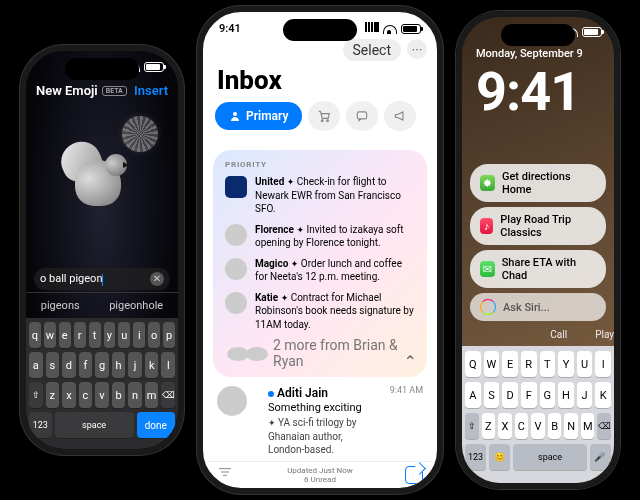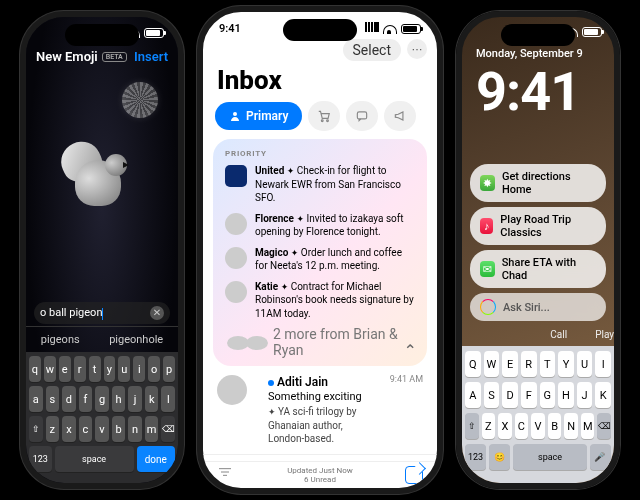--- a/index.html
+++ b/index.html
@@ -1,20 +1,20 @@
 <!DOCTYPE html>
 <html><head>
 <meta charset="utf-8">
 <style>
 *{box-sizing:border-box;margin:0;padding:0;font-family:-apple-system,BlinkMacSystemFont,"Segoe UI",Roboto,Helvetica,Arial,sans-serif;-webkit-font-smoothing:antialiased}
 body{width:640px;height:500px;background:#000;overflow:hidden;display:flex;justify-content:center;align-items:center;gap:13px}
 .phone{position:relative;border:6px solid #1a1a1a;border-radius:44px;overflow:hidden;box-shadow:0 0 0 1px #333}
 .phone::before{content:"";position:absolute;top:7px;left:50%;transform:translateX(-50%);width:74px;height:22px;background:#000;border-radius:14px;z-index:50}
 
-.p-left{width:164px;height:478px;background:#0a0a14;margin-left:-64px}
+.p-left{width:164px;height:410px;background:#0a0a14;margin-left:-64px}
 .p-left .screen{width:100%;height:100%;display:flex;flex-direction:column;color:#fff;background:radial-gradient(ellipse at 50% 40%,#202030 0%,#05050a 70%)}
 .status-l{display:flex;justify-content:flex-end;align-items:center;gap:4px;padding:10px 14px 4px;font-size:10px;font-weight:600}
 .sig,.wifi,.bat{display:inline-block}
 .sig::before{content:"";display:inline-block;width:14px;height:10px;background:linear-gradient(to right,#fff 2px,transparent 2px 3px,#fff 3px 5px,transparent 5px 6px,#fff 6px 8px,transparent 8px 9px,#fff 9px)}
 .wifi{position:relative;width:14px;height:10px}
 .wifi::before{content:"";position:absolute;bottom:0;left:4px;width:4px;height:4px;border-radius:50% 50% 0 0;background:#fff}
 .wifi::after{content:"";position:absolute;bottom:0;left:0;width:12px;height:8px;border:1.5px solid #fff;border-bottom:none;border-radius:10px 10px 0 0}
 .bat{width:20px;height:10px;border:1px solid #fff;border-radius:3px;position:relative}
 .bat::after{content:"";position:absolute;right:-3px;top:2px;width:2px;height:4px;background:#fff;border-radius:0 1px 1px 0}
 .bat::before{content:"";position:absolute;left:1px;top:1px;bottom:1px;width:14px;background:#fff;border-radius:1px}
@@ -45,21 +45,21 @@
 .p-center{width:246px;height:488px;background:#fff}
 .p-center .screen{width:100%;height:100%;display:flex;flex-direction:column;color:#000}
 .status-c{display:flex;justify-content:space-between;align-items:center;padding:10px 16px 2px;font-size:11px;font-weight:600}
 .status-c .sig::before,.status-c .bat,.status-c .bat::before,.status-c .bat::after{filter:none}
 .status-c .indic{display:flex;gap:4px;align-items:center}
 .status-c .indic span{filter:invert(1)}
 .topbar{display:flex;justify-content:flex-end;gap:6px;padding:2px 10px 4px}
 .pill{font-size:14px;color:#333;background:#eee;border-radius:12px;padding:3px 10px}
 .circ{width:20px;height:20px;border-radius:50%;background:#eee;color:#555;display:flex;align-items:center;justify-content:center;font-size:11px}
 .inbox{font-size:26px;font-weight:800;padding:0 14px 6px}
-.tabs{display:flex;gap:6px;padding:0 12px 8px;align-items:center}
+.tabs{display:flex;gap:6px;padding:0 12px 19px;align-items:center}
 .tab-primary{display:flex;align-items:center;gap:5px;background:#007aff;color:#fff;font-size:12px;font-weight:600;border-radius:18px;padding:7px 14px}
 .tab-o{width:32px;height:30px;border-radius:15px;background:#f0f0f0;display:flex;align-items:center;justify-content:center;color:#999}
 .priority{margin:0 10px;border-radius:18px;background:linear-gradient(135deg,#dbe9ff 0%,#ffe6f4 55%,#fff0e0 100%);padding:10px 12px 8px;position:relative}
 .plabel{font-size:8px;letter-spacing:.8px;color:#888;font-weight:700;margin-bottom:6px}
 .pitem{display:flex;gap:8px;font-size:10px;line-height:1.35;margin-bottom:7px}
 .pitem:last-of-type{margin-bottom:0}
 .ava{flex:0 0 22px;width:22px;height:22px;border-radius:50%;background:#ccc;margin-top:1px}
 .ava.sq{border-radius:5px;background:#0a2a6e}
 .ptxt b{font-weight:700}
 .spark{font-size:9px}

